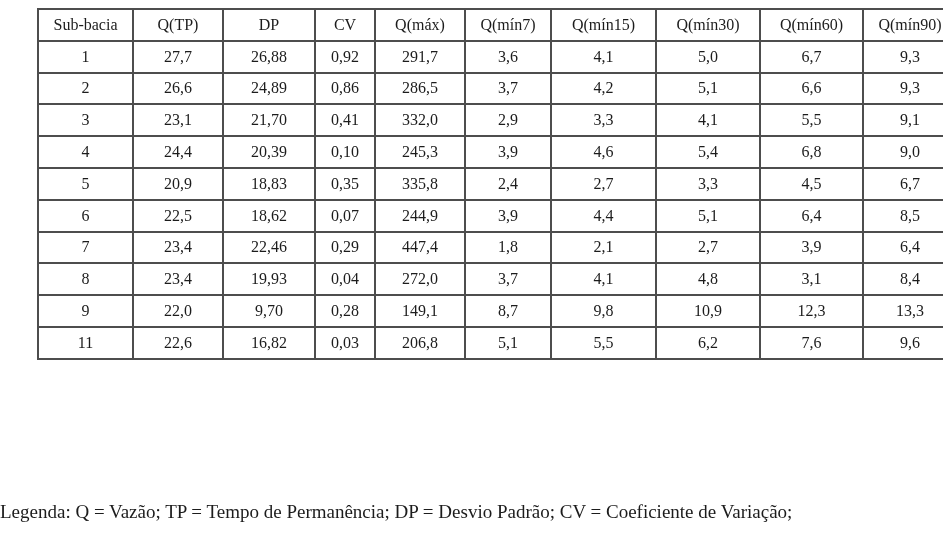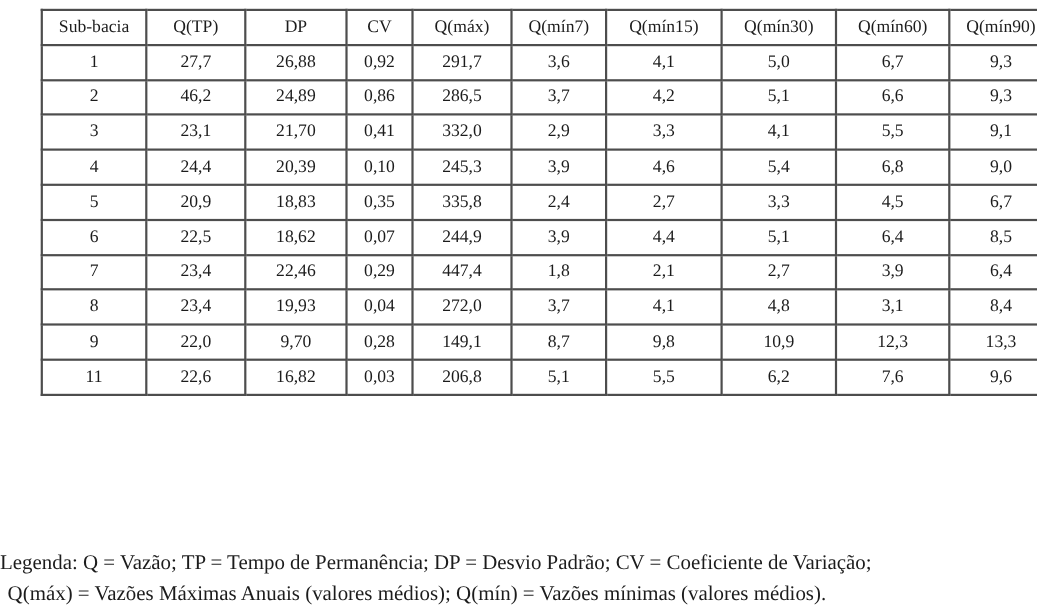--- a/index.html
+++ b/index.html
@@ -94,21 +94,21 @@
           <td>0,92</td>
           <td>291,7</td>
           <td>3,6</td>
           <td>4,1</td>
           <td>5,0</td>
           <td>6,7</td>
           <td>9,3</td>
         </tr>
         <tr>
           <td>2</td>
-          <td>46,2</td>
+          <td>26,6</td>
           <td>24,89</td>
           <td>0,86</td>
           <td>286,5</td>
           <td>3,7</td>
           <td>4,2</td>
           <td>5,1</td>
           <td>6,6</td>
           <td>9,3</td>
         </tr>
         <tr>
@@ -205,16 +205,15 @@
           <td>5,5</td>
           <td>6,2</td>
           <td>7,6</td>
           <td>9,6</td>
         </tr>
       </tbody>
   </table>
 
   <div class="legend">
     <div>Legenda: Q = Vazão; TP = Tempo de Permanência; DP = Desvio Padrão; CV = Coeficiente de Variação;</div>
-    <div>Q(máx) = Vazões Máximas Anuais (valores médios); Q(mín) = Vazões mínimas (valores médios).</div>
   </div>
 
 </div>
 
 </body></html>

